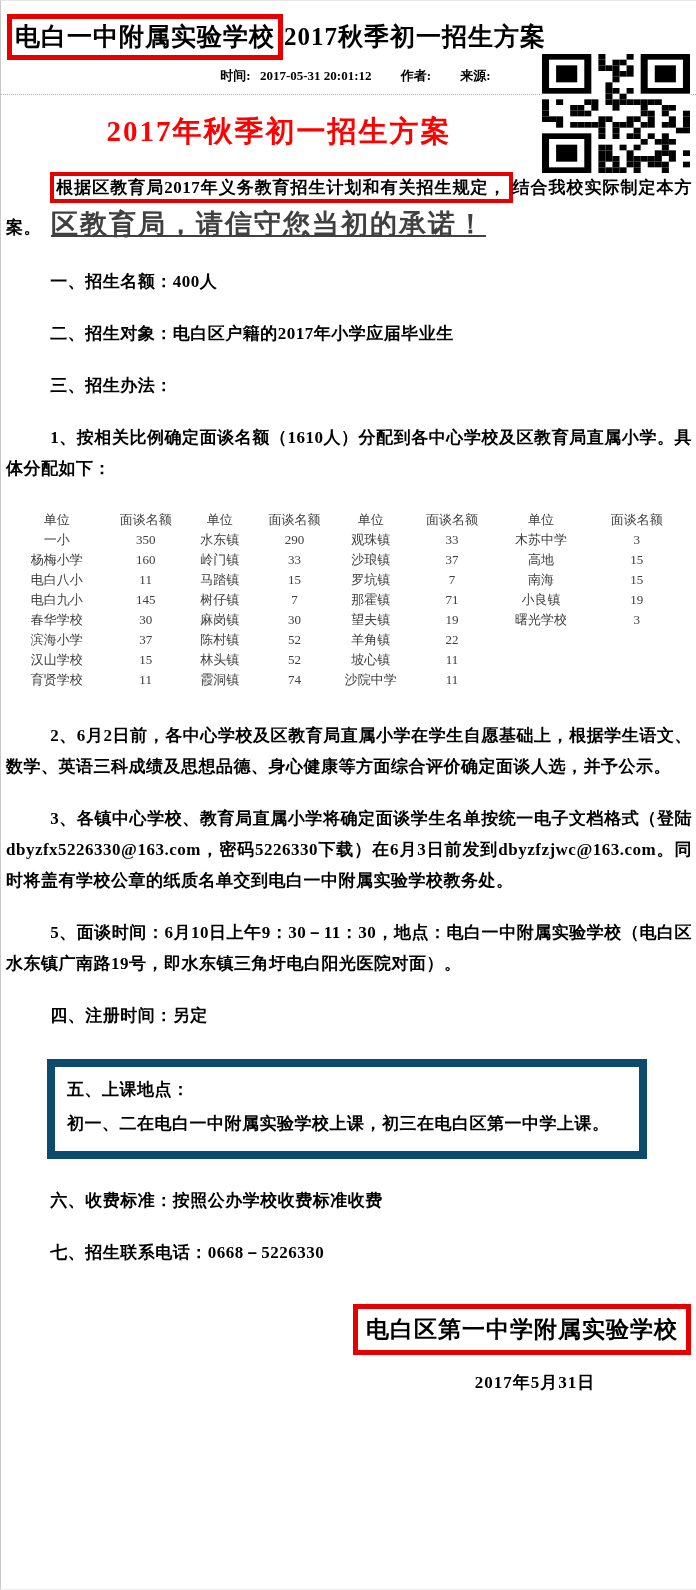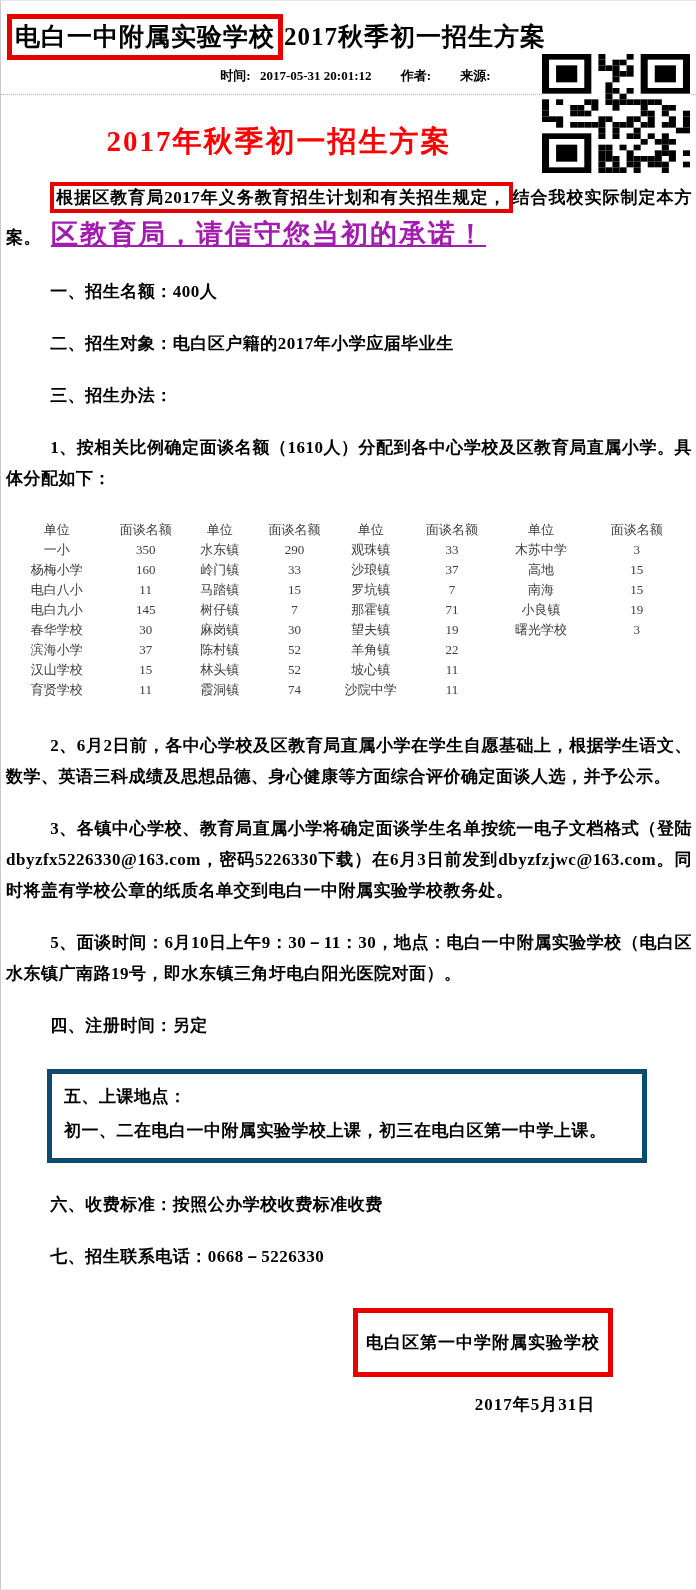--- a/index.html
+++ b/index.html
@@ -49,41 +49,41 @@
     width:148px;height:119px;
     background:#fff;
   }
   
   .red-heading{
     color:#fe0000;
     text-align:center;
     font-size:29px;
     font-weight:bold;
     letter-spacing:2px;
-    margin:26px 160px 0 20px;
+    margin:16px 160px 0 20px;
     line-height:40px;
   }
   main{display:block;padding:0 3px 0 4px;}
   p.body{
     font-size:17px;
     font-weight:bold;
     line-height:31px;
     margin:21px 1px;
     text-align:justify;
     text-indent:2.6em;
     letter-spacing:0.5px;
   }
   .intro{margin-top:40px;}
   .boxed-inline{
     border:4px solid #e60000;
     padding:2px 2px;
   }
   .protest{
     font-size:27px;
-    color:#a21caf;
+    color:#404040;
     font-weight:bold;
     text-decoration:underline;
     letter-spacing:2px;
     line-height:42px;
     margin-left:10px;
   }
   
   table.alloc{
     width:99%;
     margin:26px 0 30px;
@@ -96,38 +96,38 @@
     text-align:center;
     padding:0;
     height:20px;
     line-height:20px;
     white-space:nowrap;
   }
   col.c1{width:15.2%}col.c2{width:10.9%}col.c3{width:10.9%}col.c4{width:11%}
   col.c5{width:11.4%}col.c6{width:12.5%}col.c7{width:13.6%}col.c8{width:14.5%}
   
   .red-box{
-    border:5px solid #0c4a6e;
+    border:8px solid #0c4a6e;
     margin:28px 46px 26px 42px;
     padding:6px 12px 10px;
   }
   .red-box p{
     font-size:17px;
     font-weight:bold;
     line-height:34px;
     margin:0;
     text-indent:0;
     letter-spacing:0.5px;
   }
   .sign-wrap{margin:36px 0 0 348px;}
   .sign-box{
     display:inline-block;
     border:5px solid #e60000;
-    padding:18px 8px;
-    font-size:17px;
+    padding:5px 8px;
+    font-size:23px;
     font-weight:bold;
     letter-spacing:1px;
   }
   .date-line{
     margin:16px 0 0 372px;
     font-size:17px;
     font-weight:bold;
     letter-spacing:1px;
     text-align:center;
   }

